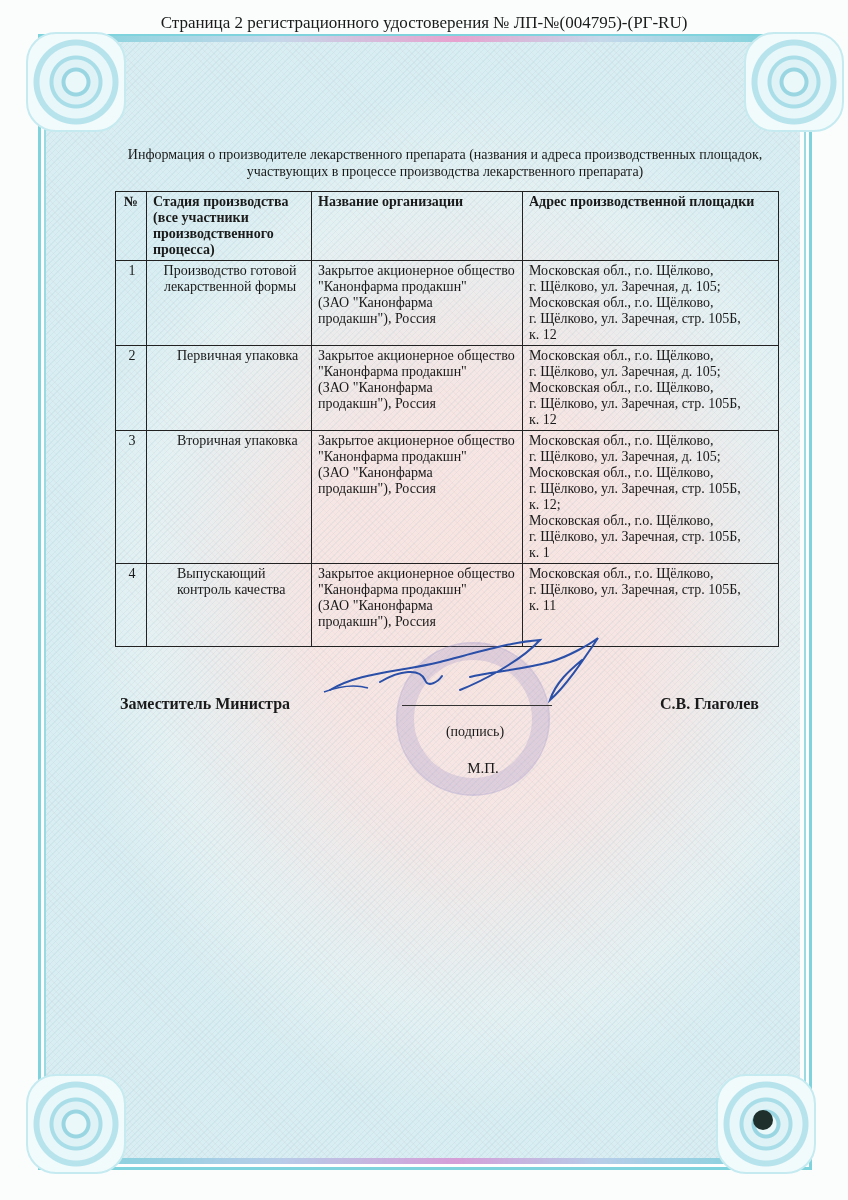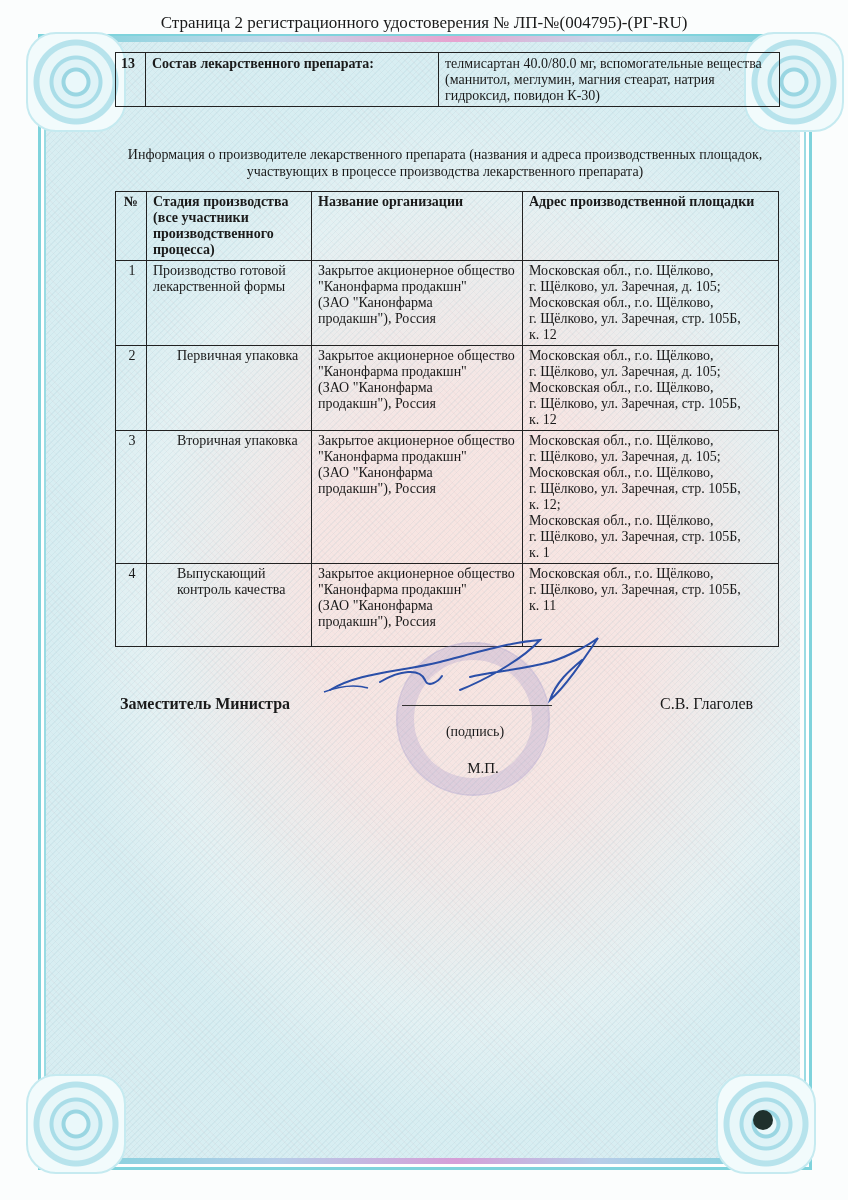--- a/index.html
+++ b/index.html
@@ -67,29 +67,29 @@
   .t2 th { font-weight: bold; text-align: left; padding: 2px 6px; height: 64px; }
   .t2 td { padding: 2px 4px 2px 6px; }
   .t2 .c-num { width: 18px; text-align: center; }
   .t2 .c-stage { width: 152px; font-family: Liberation Serif, serif; }
   .t2 .c-org { width: 198px; }
   .t2 .c-addr { }
   .t2 tr.r1 td { height: 79px; }
   .t2 tr.r2 td { height: 79px; }
   .t2 tr.r3 td { height: 128px; }
   .t2 tr.r4 td { height: 78px; }
-  .t2 td.stage { }
+  .t2 td.stage { text-align: center; }
   .t2 td.stage.left { text-align: left; padding-left: 30px; }
   .pre { white-space: pre-line; }
 
   .sig-title {
     position: absolute; left: 120px; top: 695px; font-weight: bold; font-size: 16px;
   }
   .sig-name {
-    position: absolute; left: 660px; top: 695px; font-weight: normal; font-size: 16px;
+    position: absolute; left: 660px; top: 695px; font-weight: bold; font-size: 16px;
   }
   .sig-line {
     position: absolute; left: 402px; top: 705px; width: 150px; border-top: 1px solid #333;
   }
   .sig-caption {
     position: absolute; left: 400px; top: 724px; width: 150px; text-align: center; font-size: 14px;
   }
   .stamp-label {
     position: absolute; left: 408px; top: 760px; width: 150px; text-align: center; font-size: 15px;
   }
@@ -110,25 +110,20 @@
 <div class="rosette tl"></div>
 <div class="rosette tr"></div>
 <div class="rosette bl"></div>
 <div class="rosette br"></div>
 <div class="hole"></div>
 
 <div class="header">Страница 2 регистрационного удостоверения № ЛП-№(004795)-(РГ-RU)</div>
 
 <table class="t1">
   <tbody>
-      <tr>
-    <td class="num">13</td>
-    <td class="lbl">Состав лекарственного препарата:</td>
-    <td class="val">телмисартан 40.0/80.0 мг, вспомогательные вещества (маннитол, меглумин, магния стеарат, натрия гидроксид, повидон К-30)</td>
-  </tr>
 </tbody>
   </table>
 
 <div class="info">Информация о производителе лекарственного препарата (названия и адреса производственных площадок, участвующих в процессе производства лекарственного препарата)</div>
 
 <table class="t2">
   <tbody>
       <tr>
     <th class="c-num">№</th>
     <th class="c-stage">Стадия производства (все участники производственного процесса)</th>

